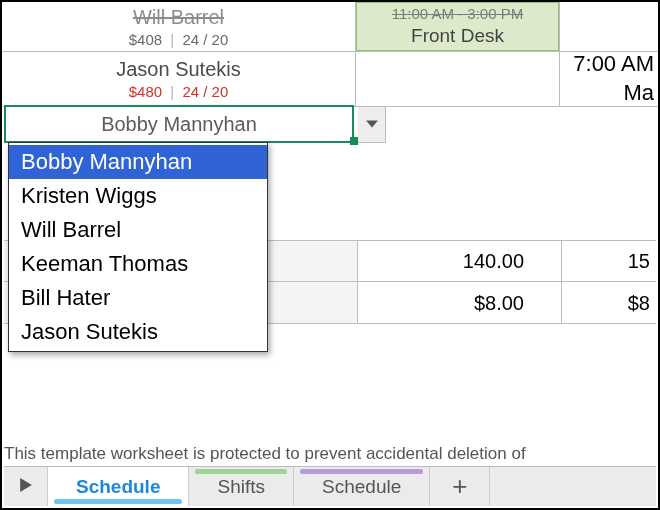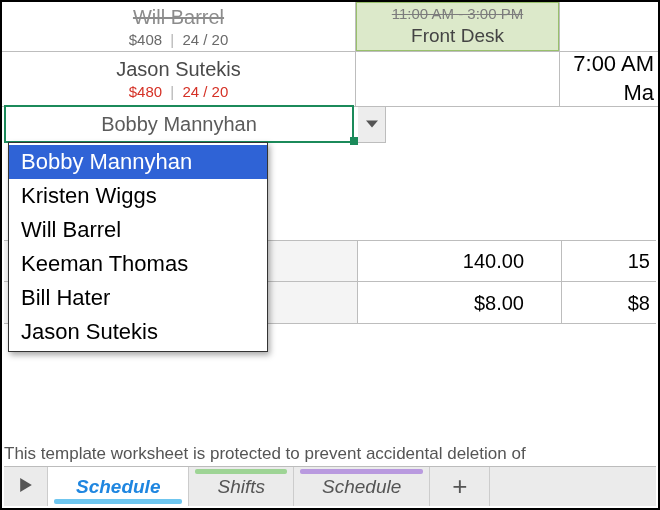--- a/index.html
+++ b/index.html
@@ -166,21 +166,20 @@
   .tab {
     position: relative;
     padding: 0 28px;
     display: flex;
     align-items: center;
     justify-content: center;
     font-size: 19px;
     color: #555;
     border-right: 1px solid #ccc;
     background: #ebebeb;
-    font-style: italic;
   }
   .tab.active {
     background: #fff;
     color: #1f86e0;
     font-weight: 600;
   }
   .tab .accent {
     position: absolute;
     left: 6px;
     right: 6px;

